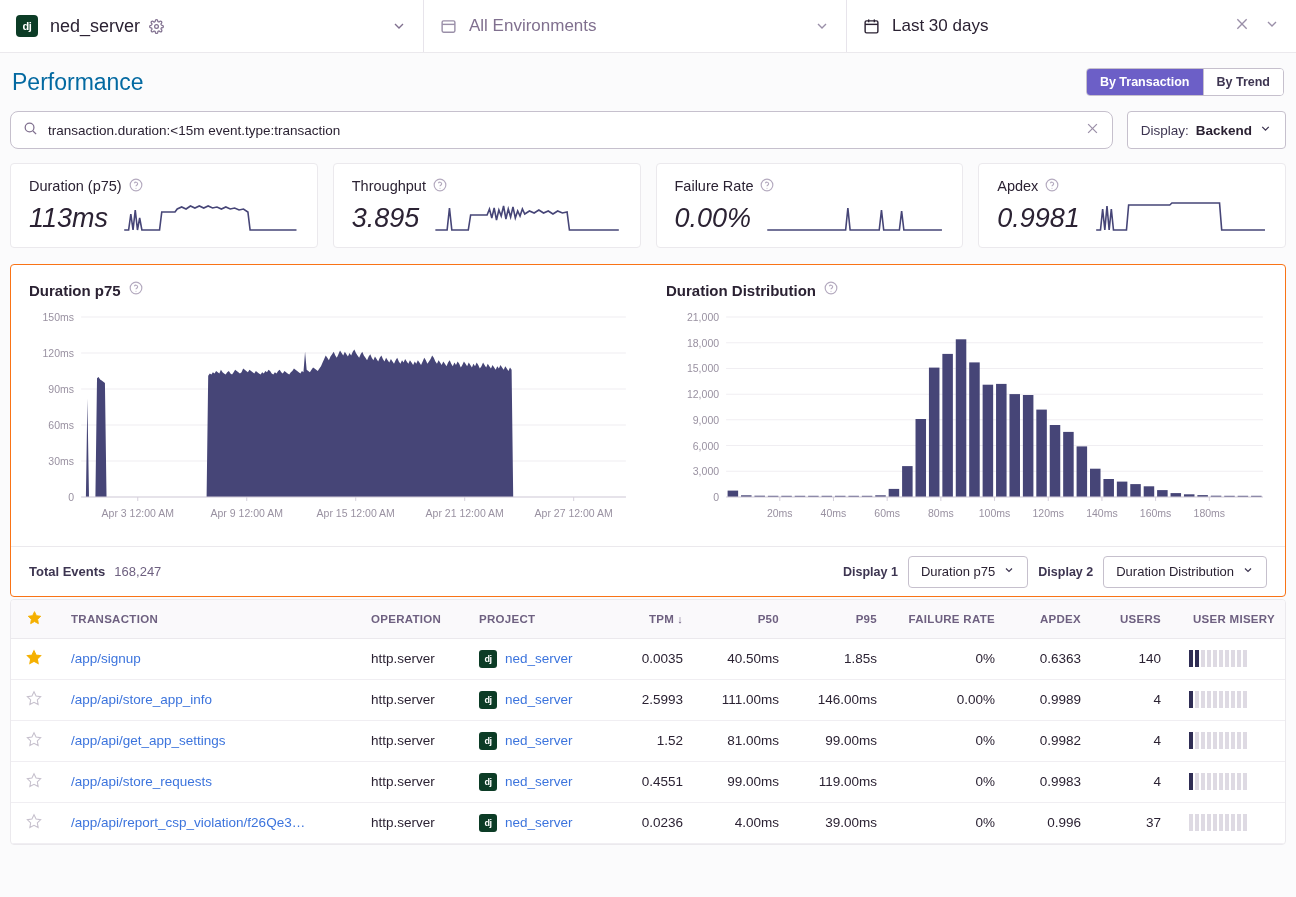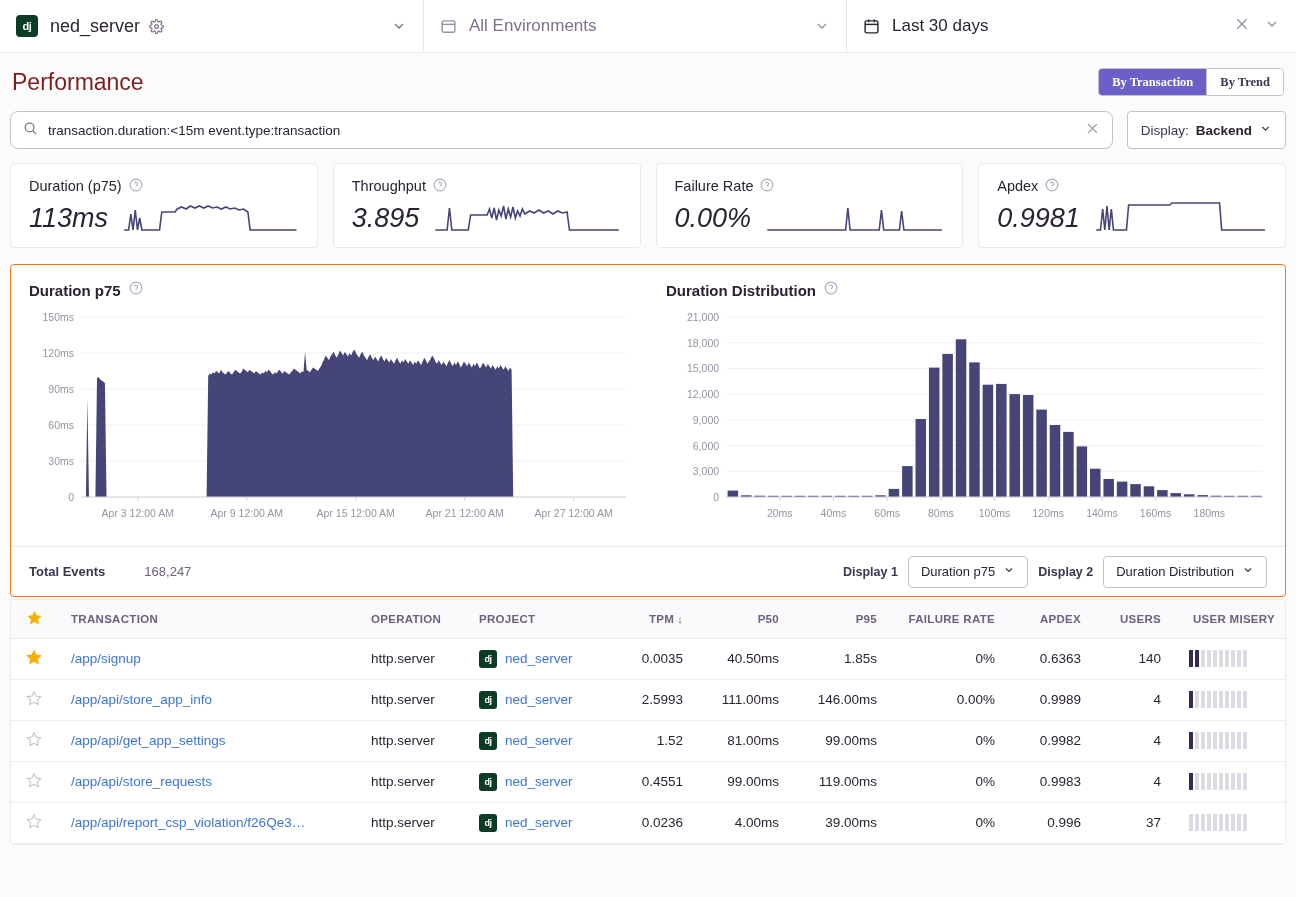--- a/index.html
+++ b/index.html
@@ -30,27 +30,27 @@
   .gear { margin-left: 9px; display: flex; align-items: center; }
   .chev { margin-left: auto; display: flex; align-items: center; }
   .env-icon { margin-right: 12px; display: flex; align-items: center; }
   .env-label { font-size: 17px; color: #80708f; }
   .date-label { font-size: 17px; color: #2b2233; }
   .date-actions { margin-left: auto; display: flex; align-items: center; gap: 14px; }
 
   
   .page { padding: 0 10px; }
   .page-head { display: flex; align-items: center; height: 58px; padding: 0 2px; }
-  .page-title { font-size: 23px; font-weight: 400; color: #7f1d1d; }
+  .page-title { font-size: 23px; font-weight: 400; color: #0369a1; }
   .seg-toggle { margin-left: auto; display: flex; border-radius: 4px; overflow: hidden;
                 border: 1px solid #c6c0cd; height: 28px; }
   .seg-btn {
     font-size: 12.5px; font-weight: bold; padding: 0 13px; display: flex;
     align-items: center; background: #ffffff; color: #3d3551; cursor: pointer;
-    border: 0; font-family: Liberation Serif, serif; white-space: nowrap;
+    border: 0; font-family: Liberation Sans, sans-serif; white-space: nowrap;
   }
   .seg-btn.active { background: #6c5fc7; color: #ffffff; }
   .seg-div { width: 1px; background: #c6c0cd; }
 
   
   .search-row { display: flex; align-items: center; gap: 14px; margin-bottom: 14px; }
   .search-box {
     flex: 1; height: 38px; border: 1px solid #c6c0cd; border-radius: 8px;
     background: #ffffff; display: flex; align-items: center; padding: 0 12px;
   }
@@ -85,21 +85,20 @@
   .charts-row { display: flex; }
   .chart-cell { flex: 1; padding: 16px 18px 6px 18px; }
   .chart-title { display: flex; align-items: center; gap: 8px; margin-bottom: 6px; }
   .chart-title span.t { font-size: 15px; font-weight: bold; color: #2b2233; }
   .chart-svg { width: 100%; height: 235px; display: block; }
   .axis-txt { font-size: 10.5px; fill: #9991a1; font-family: "Liberation Sans", sans-serif; }
 
   .panel-foot {
     border-top: 1px solid #ebe9ed; height: 50px; display: flex; align-items: center;
     padding: 0 18px;
-    gap: 30px;
   }
   .total-label { font-size: 13px; font-weight: bold; color: #3d3551; }
   .total-value { font-size: 13px; color: #6e6080; margin-left: 9px; }
   .foot-right { margin-left: auto; display: flex; align-items: center; gap: 10px; }
   .foot-lbl { font-size: 12.5px; font-weight: bold; color: #3d3551; }
   .foot-sel {
     height: 32px; border: 1px solid #c6c0cd; border-radius: 4px; background: #ffffff;
     display: flex; align-items: center; gap: 8px; padding: 0 12px;
     font-size: 13px; color: #2b2233; cursor: pointer; font-family: inherit;
   }

